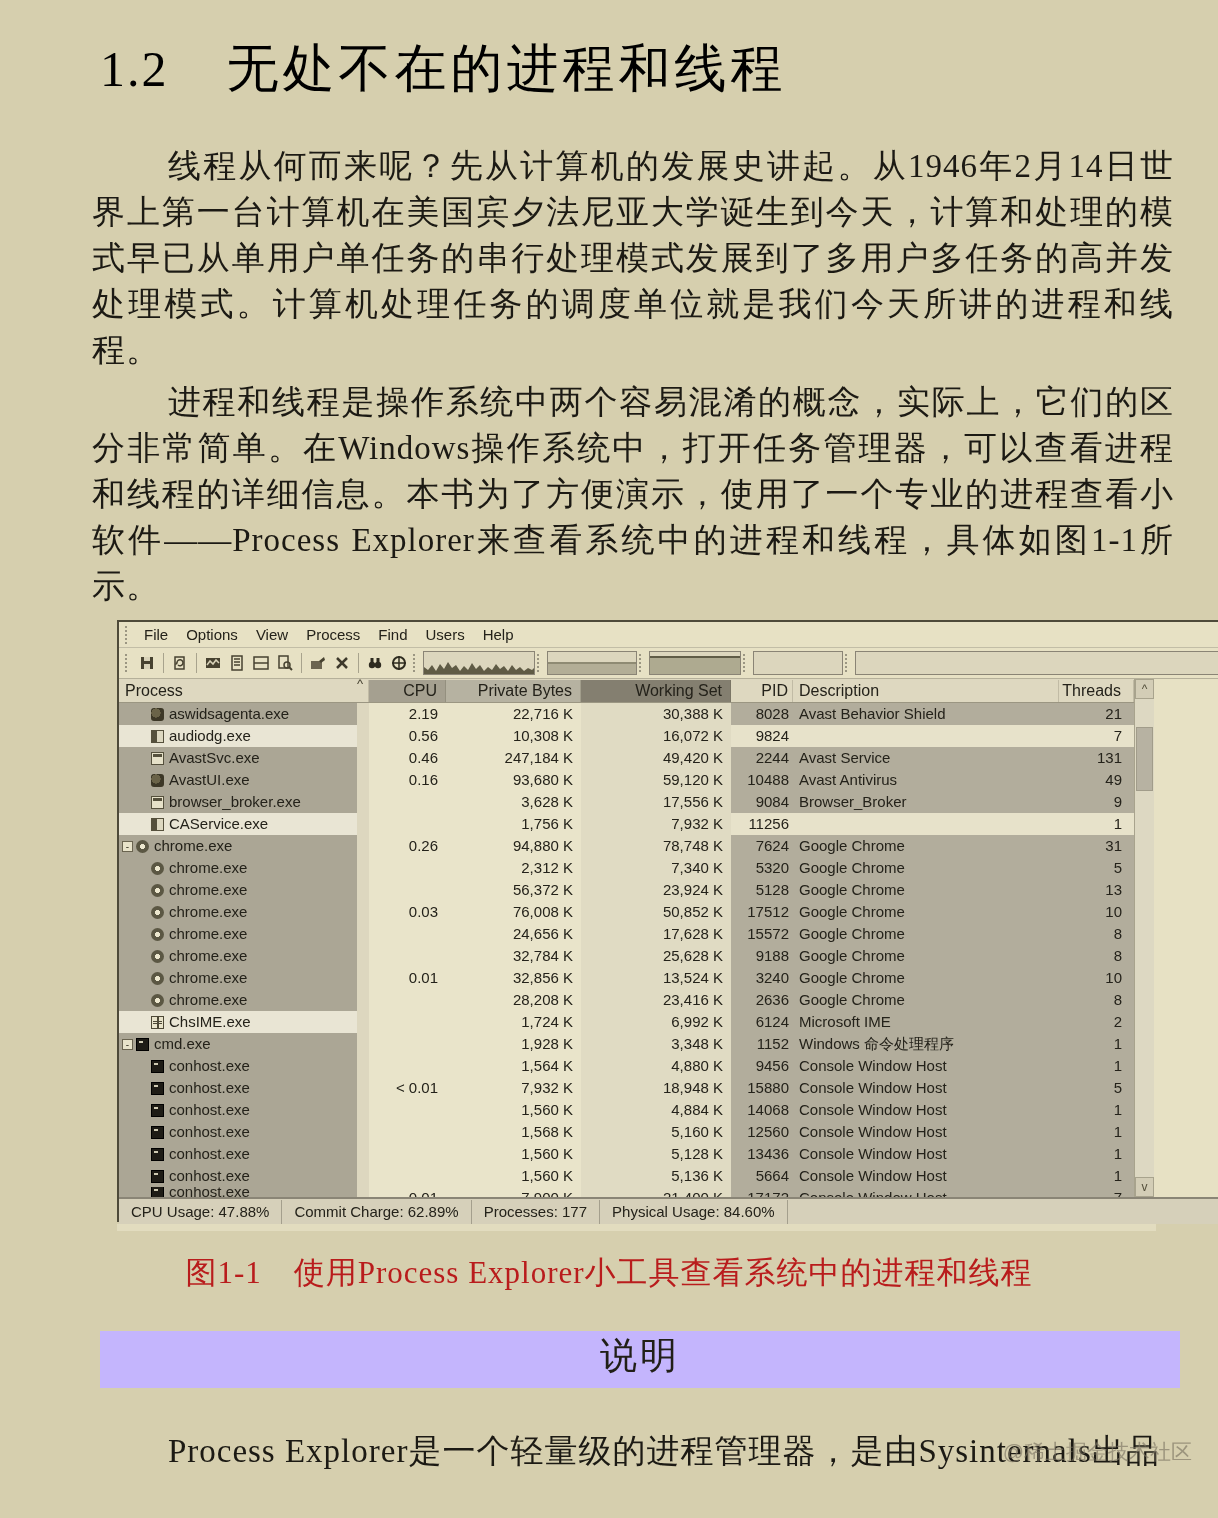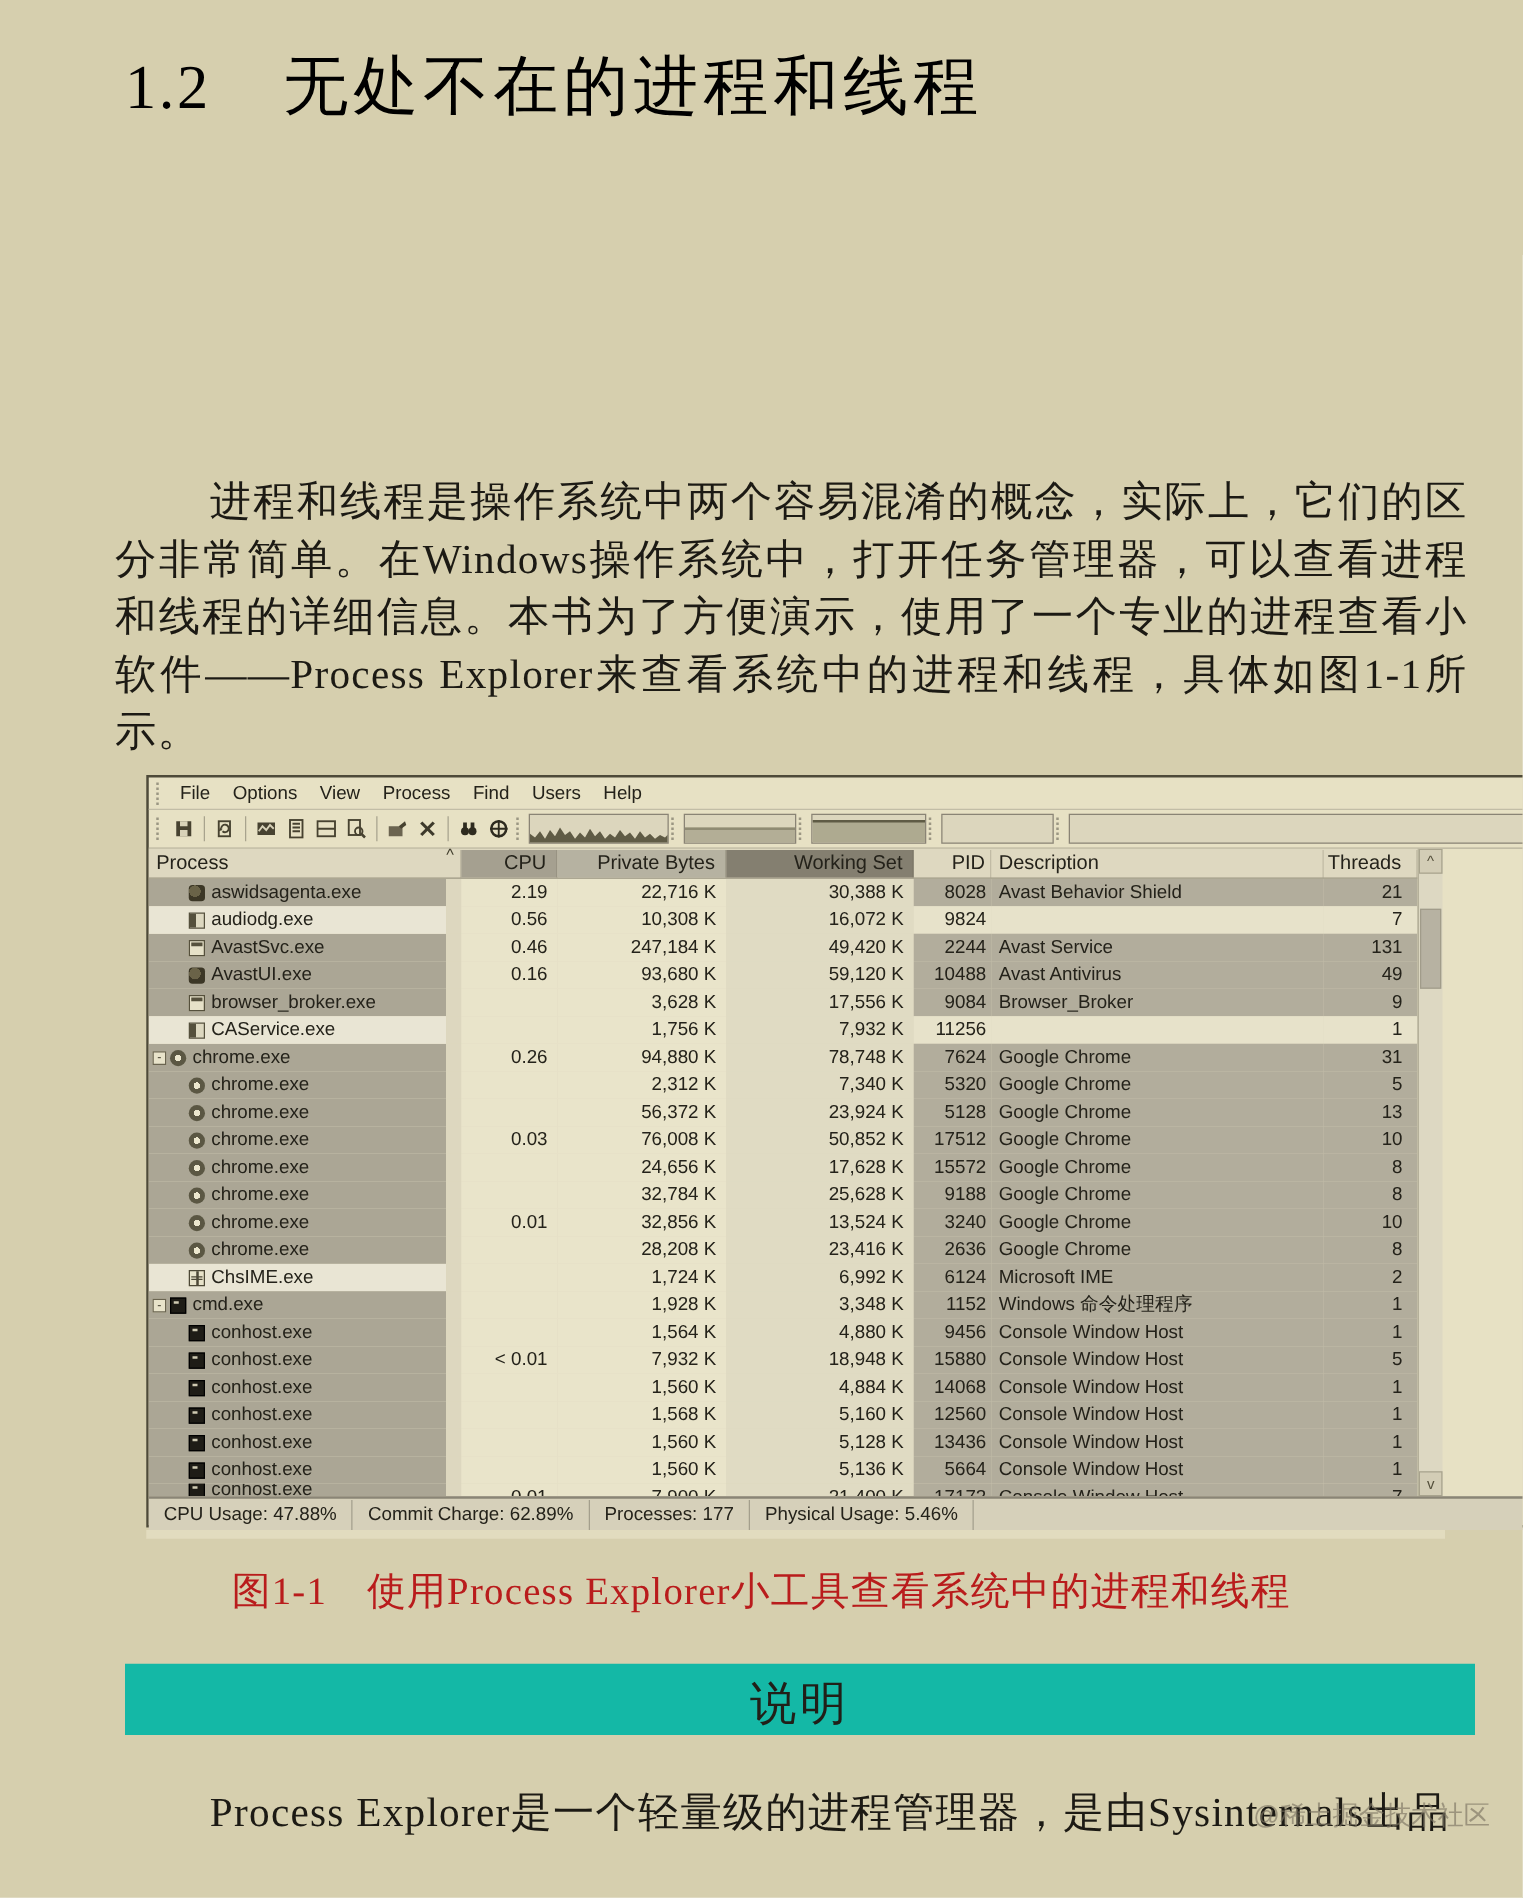--- a/index.html
+++ b/index.html
@@ -11,21 +11,21 @@
   .heading { position:absolute; top:34px; left:100px; display:flex; align-items:baseline; color:#000000; }
   .heading .sec-num { font-size:50px; letter-spacing:2px; }
   .heading .sec-title { font-size:52px; margin-left:58px; letter-spacing:4px; }
   .bodytext { position:absolute; left:92px; width:1082px; font-size:33px; line-height:46px;
               color:#1c1a14; text-align:justify; text-indent:2.3em; letter-spacing:1px; }
   .p1 { top:143px; }
   .p2 { top:379px; }
   .fig-caption { position:absolute; top:1252px; left:0; width:1218px; text-align:center;
                  font-size:31px; color:#b91c1c; letter-spacing:1px; }
   .note-bar { position:absolute; top:1331px; left:100px; width:1080px; height:57px;
-              background:#14b8a6; display:flex; align-items:flex-end; justify-content:center; }
+              background:#c4b5fd; display:flex; align-items:flex-start; justify-content:center; }
   .note-bar .note-title { font-size:37px; color:#211f18; letter-spacing:3px; }
   .note-text { top:1428px; }
   .watermark { position:absolute; top:1438px; right:26px; font-size:21px;
                color:rgba(125,117,98,0.65); font-family:"Liberation Sans",sans-serif; }
 
   
   .pe-window { position:absolute; top:620px; left:117px; width:1181px; height:602px;
                border:2px solid #4e4a39; background:#e7e1c4;
                font-family:"Liberation Sans","DejaVu Sans",sans-serif; color:#24221a; }
   .pe-menubar { height:26px; display:flex; align-items:center; border-bottom:1px solid #c2bda6;
@@ -111,20 +111,21 @@
 </head>
 <body>
 
 <div class="page">
 
   <div class="heading">
     <span class="sec-num">1.2</span>
     <span class="sec-title">无处不在的进程和线程</span>
   </div>
 
+  <p class="bodytext p1">线程从何而来呢？先从计算机的发展史讲起。从1946年2月14日世界上第一台计算机在美国宾夕法尼亚大学诞生到今天，计算和处理的模式早已从单用户单任务的串行处理模式发展到了多用户多任务的高并发处理模式。计算机处理任务的调度单位就是我们今天所讲的进程和线程。</p>
   <p class="bodytext p2">进程和线程是操作系统中两个容易混淆的概念，实际上，它们的区分非常简单。在Windows操作系统中，打开任务管理器，可以查看进程和线程的详细信息。本书为了方便演示，使用了一个专业的进程查看小软件——Process Explorer来查看系统中的进程和线程，具体如图1-1所示。</p>
 
   <div class="pe-window">
 
     <div class="pe-menubar">
       <span class="gripper"></span>
       <span class="menu-item">File</span>
       <span class="menu-item">Options</span>
       <span class="menu-item">View</span>
       <span class="menu-item">Process</span>
@@ -569,21 +570,21 @@
           <div class="sb-thumb"></div>
         </div>
         <div class="sb-btn">v</div>
       </div>
     </div>
 
     <div class="pe-status">
       <span class="st-seg">CPU Usage: 47.88%</span>
       <span class="st-seg">Commit Charge: 62.89%</span>
       <span class="st-seg">Processes: 177</span>
-      <span class="st-seg">Physical Usage: 5.46%</span>
+      <span class="st-seg">Physical Usage: 84.60%</span>
       <span class="resize-grip"></span>
     </div>
   </div>
   <div class="pe-bottom-strip"></div>
 
   <p class="fig-caption">图1-1　使用Process Explorer小工具查看系统中的进程和线程</p>
 
   <div class="note-bar">
     <span class="note-title">说明</span>
   </div>

